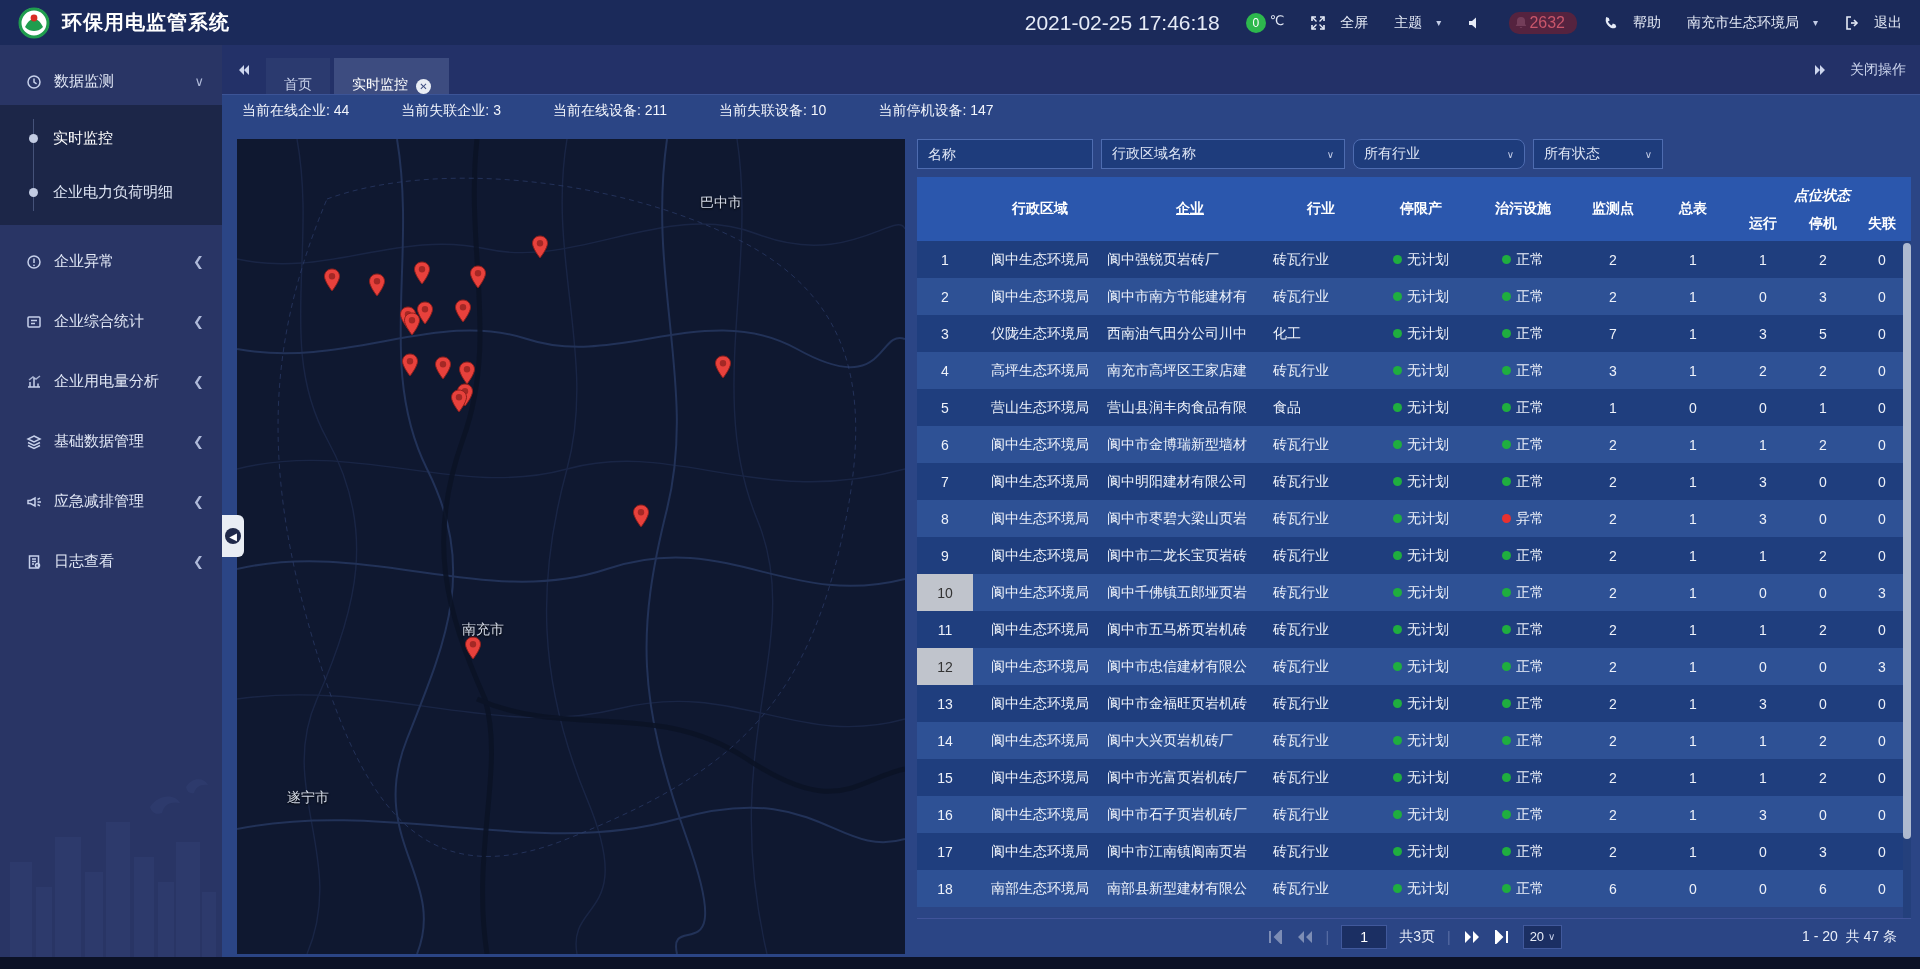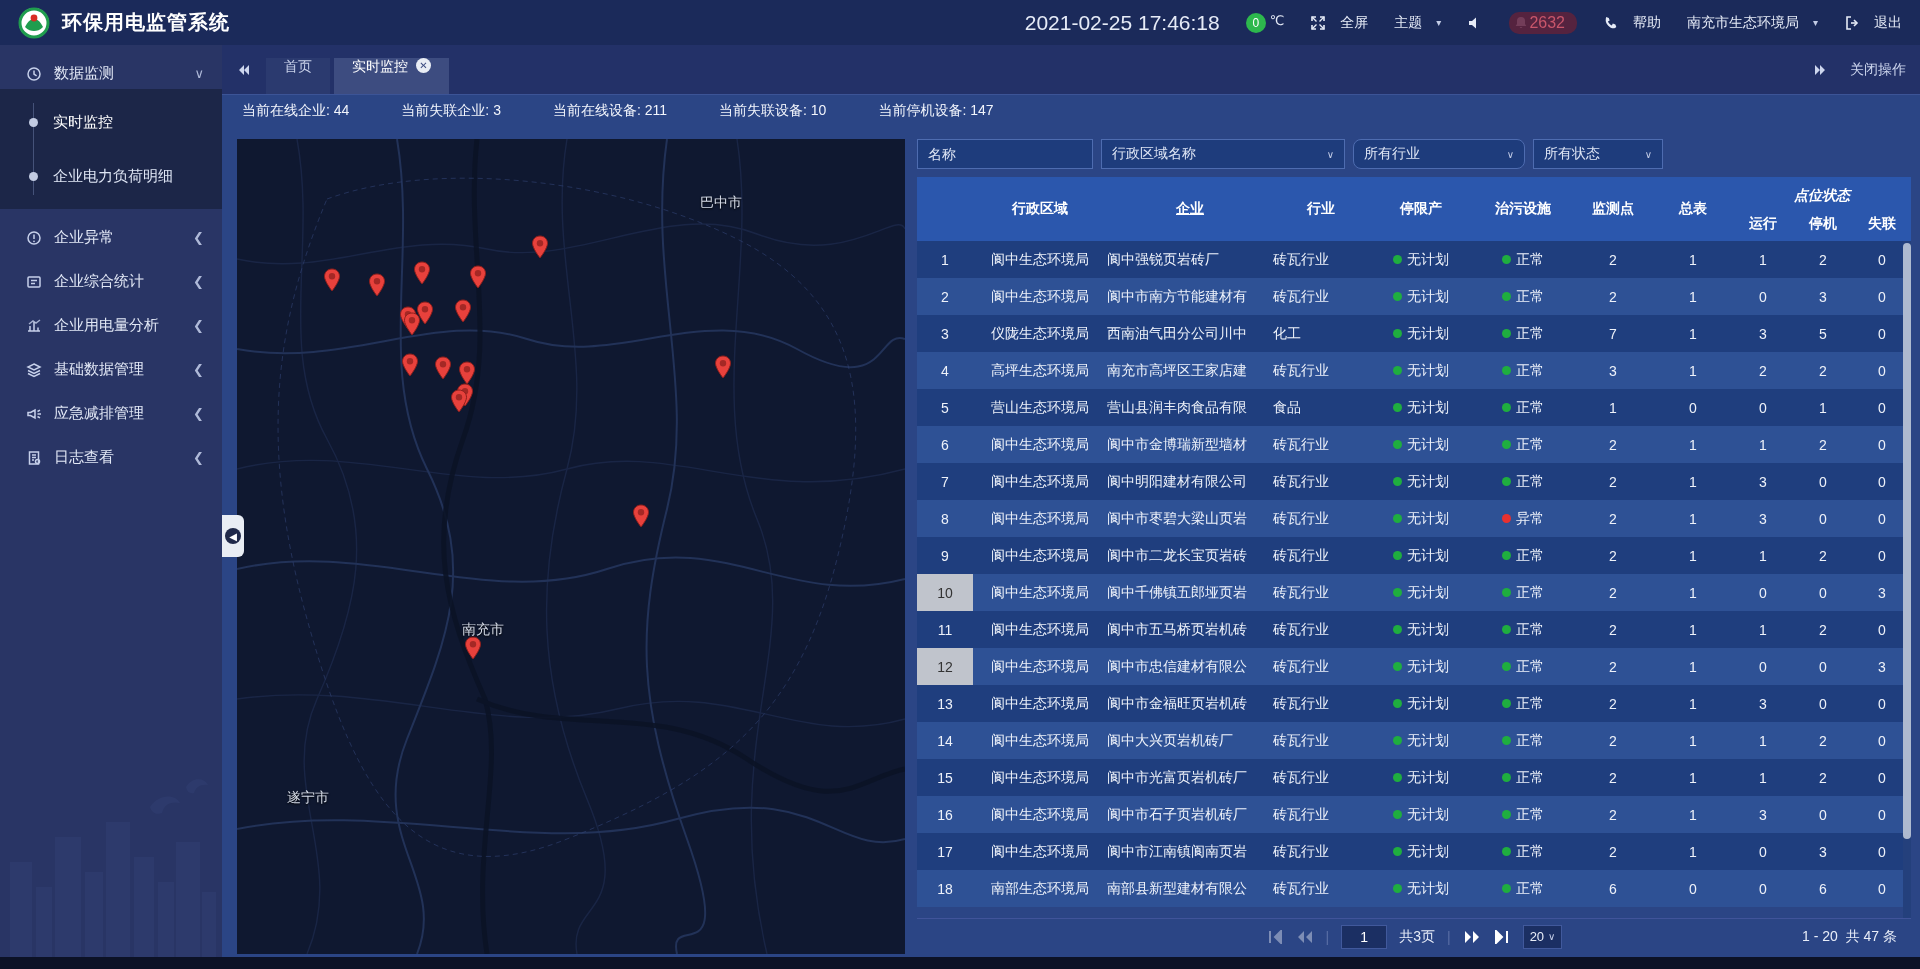--- a/index.html
+++ b/index.html
@@ -20,39 +20,39 @@
   .caret { font-size:10px; color:#c3cce6; }
   .badge-pill { background:#55233f; color:#c9566b; border-radius:10px; padding:2px 12px 2px 20px; font-size:16px; position:relative; }
   .badge-pill .bell { position:absolute; left:4px; top:3px; opacity:.55; }
   .icon16 { width:16px; height:16px; display:inline-block; vertical-align:middle; }
 
   
   .body-row { flex:1 1 auto; display:flex; min-height:0; }
 
   
   .sidebar { width:222px; background:#293565; position:relative; flex:0 0 222px; overflow:hidden; }
-  .menu-group { display:flex; align-items:center; height:44px; padding:12px 18px 0 26px; font-size:15px; color:#e2e8f6; cursor:pointer; }
+  .menu-group { display:flex; align-items:center; height:60px; padding:12px 18px 0 26px; font-size:15px; color:#e2e8f6; cursor:pointer; }
   .menu-group .mlabel { margin-left:12px; }
   .menu-group .chev { margin-left:auto; color:#aeb9d8; font-size:13px; }
   .submenu { background:#1c2648; position:relative; padding:6px 0; }
   .submenu .rail { position:absolute; left:33px; top:14px; bottom:14px; width:1px; background:#455279; }
   .submenu-item { position:relative; height:54px; display:flex; align-items:center; padding-left:53px; font-size:15px; color:#dfe6f5; cursor:pointer; }
   .submenu-item .dot { position:absolute; left:29px; width:9px; height:9px; border-radius:50%; background:#c2cbe2; }
   .submenu-item.active { color:#ffffff; }
   .skyline { position:absolute; left:0; right:0; bottom:0; height:190px; opacity:.55; }
 
   
   .collapse-handle { position:absolute; left:222px; top:515px; width:22px; height:42px; background:#e9edf4; border-radius:0 6px 6px 0; display:flex; align-items:center; justify-content:center; cursor:pointer; z-index:30; }
   .collapse-handle .circ { width:16px; height:16px; border-radius:50%; background:#20294a; color:#fff; font-size:10px; display:flex; align-items:center; justify-content:center; }
 
   
   .main { flex:1 1 auto; display:flex; flex-direction:column; min-width:0; }
   .tabbar { height:50px; background:#233168; display:flex; align-items:flex-end; padding:0 14px; border-bottom:1px solid #3c5496; }
   .tab-scroll-left { align-self:center; color:#cdd6ee; margin-right:14px; cursor:pointer; }
-  .tab { height:36px; display:flex; align-items:flex-start; padding:0 18px; font-size:14px; color:#c9d2ea; background:#2b3a6f; margin-right:4px; cursor:pointer; }
+  .tab { height:36px; display:flex; align-items:flex-end; padding:0 18px; font-size:14px; color:#c9d2ea; background:#2b3a6f; margin-right:4px; cursor:pointer; }
   .tab.active { background:#3d4c80; color:#fff; }
   .tab .closer { margin-left:8px; width:15px; height:15px; border-radius:50%; background:#e9edf4; color:#3d4c80; font-size:10px; display:flex; align-items:center; justify-content:center; }
   .tabbar-right { margin-left:auto; align-self:center; display:flex; align-items:center; gap:22px; color:#cdd6ee; font-size:14px; cursor:pointer; }
 
   .content { flex:1 1 auto; background:#2b4585; padding:0 0 0 15px; min-height:0; }
   .stats-bar { height:32px; display:flex; align-items:center; gap:52px; font-size:14px; color:#f2f5fc; padding-left:5px; }
   .content-row { display:flex; gap:12px; margin-top:12px; height:815px; }
 
   
   .map-panel { width:668px; height:815px; background:#0f1830; position:relative; overflow:hidden; flex:0 0 668px; }

